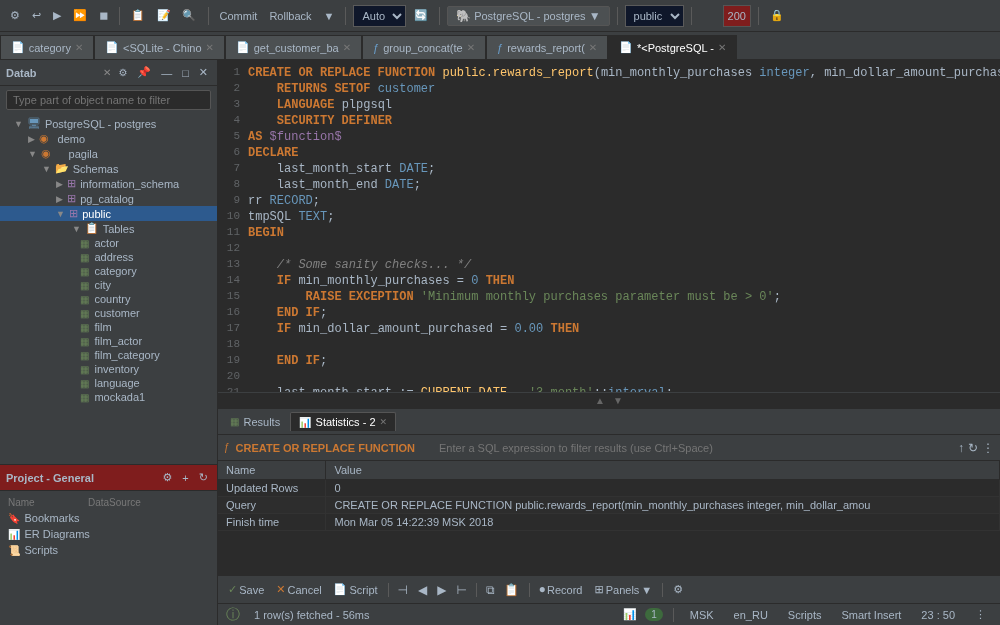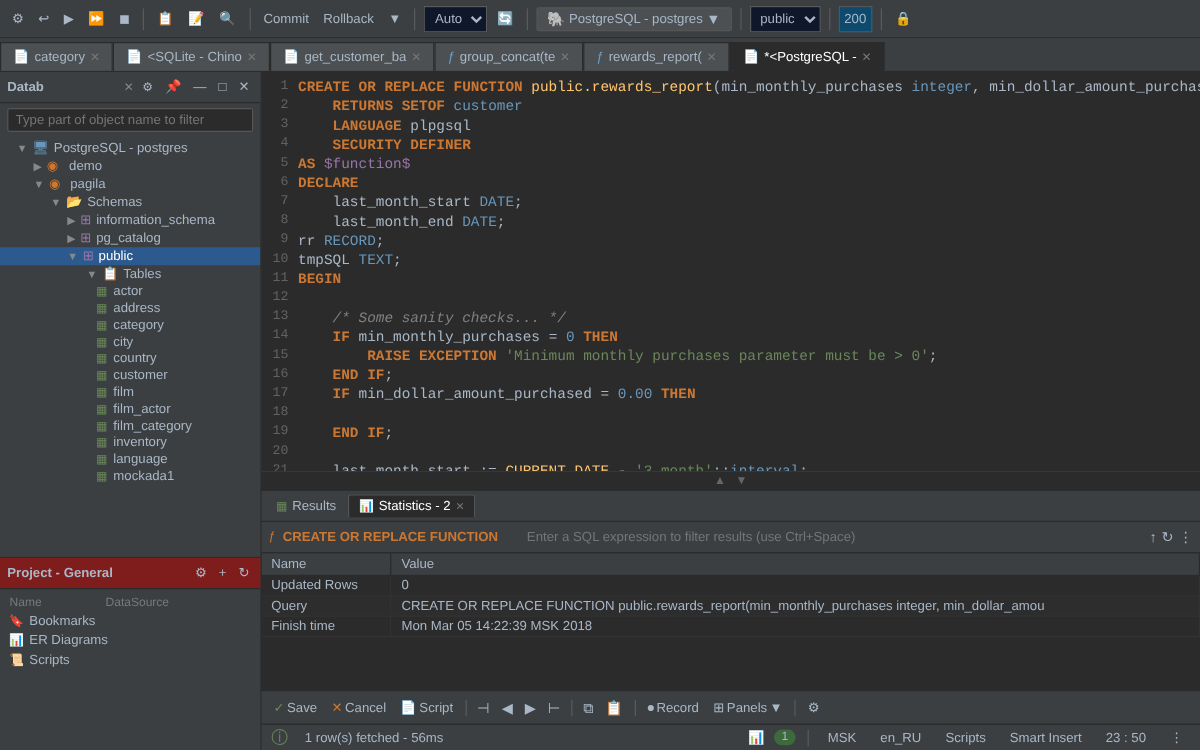--- a/index.html
+++ b/index.html
@@ -311,21 +311,21 @@
   <span style="display:flex;align-items:center;gap:3px;background:#4c5052;padding:2px 8px;border:1px solid #555;border-radius:2px;cursor:pointer;">
     <span style="color:#6a9fcc;">🐘</span>
     <span style="font-size:11px;">PostgreSQL - postgres</span>
     <span>▼</span>
   </span>
   <div class="toolbar-sep"></div>
   <select class="toolbar-select">
     <option>public</option>
   </select>
   <div class="toolbar-sep"></div>
-  <span style="font-size:11px;padding:0 4px;background:#0c4a6e;border:1px solid #555;height:22px;display:flex;align-items:center;">200</span>
+  <span style="font-size:11px;padding:0 4px;background:#7f1d1d;border:1px solid #555;height:22px;display:flex;align-items:center;margin-left:24px;">200</span>
   <div class="toolbar-sep"></div>
   <button class="toolbar-btn">🔒</button>
 </div>
 
 <div id="tab-bar">
   <div class="tab">
     <span style="color:#6a9fcc;">📄</span>
     <span>category</span>
     <span class="close-x">✕</span>
   </div>
@@ -381,21 +381,21 @@
 
         <div class="tree-item tree-indent-2">
           <span class="tree-arrow">▶</span>
           <span style="color:#cc7832;">◉</span>
           <span style="margin-left:7px;">demo</span>
         </div>
 
         <div class="tree-item tree-indent-2">
           <span class="tree-arrow">▼</span>
           <span style="color:#cc7832;">◉</span>
-          <span style="margin-left:6px;">pagila</span>
+          <span style="margin-left:16px;">pagila</span>
         </div>
 
         <div class="tree-item tree-indent-3">
           <span class="tree-arrow">▼</span>
           <span>📂</span>
           <span style="margin-left:2px;">Schemas</span>
         </div>
 
         <div class="tree-item tree-indent-4">
           <span class="tree-arrow">▶</span>

